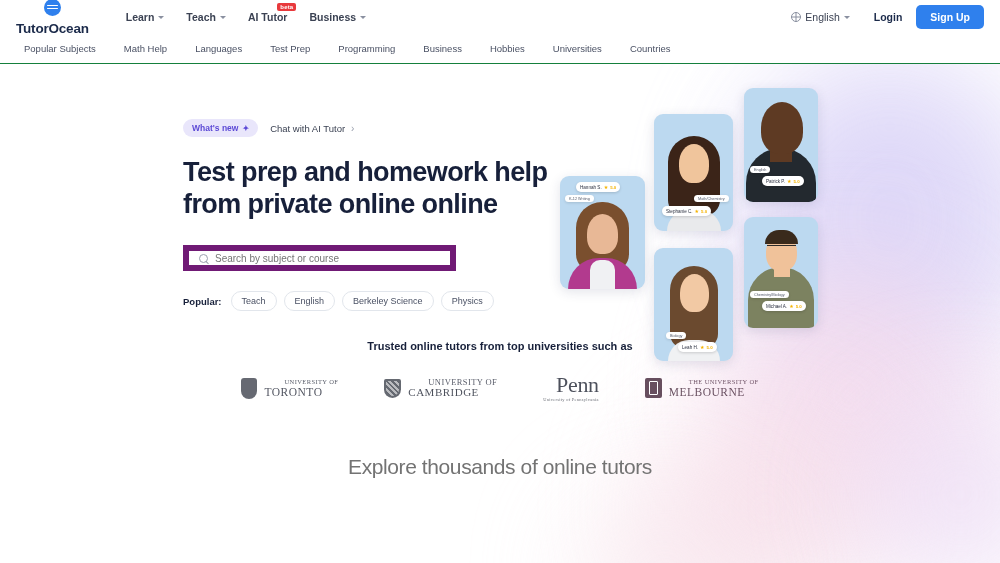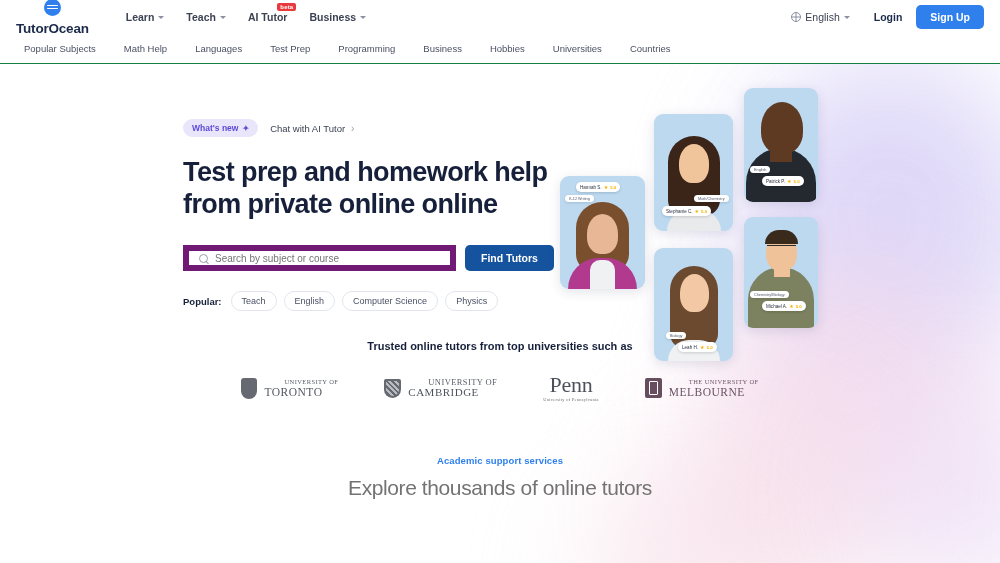--- a/index.html
+++ b/index.html
@@ -193,21 +193,21 @@
     position: relative; overflow: hidden;
   }
   .shield::before {
     content: ""; position: absolute; inset: 2px;
     background: repeating-linear-gradient(45deg,#fff 0 2px,#3b3f4a 2px 4px);
     opacity: .55; border-radius: 1px 1px 7px 7px;
   }
   .berk { font-family: "Liberation Serif", serif; line-height: 1; }
   .berk-main { font-size: 21px; color: #1a1f2e; letter-spacing: -.5px; }
   .berk-sub { font-size: 5.6px; letter-spacing: .8px; color: #2b3040; font-weight: bold; margin-top: 1px; }
-  .penn { font-family: "Liberation Serif", serif; line-height: 1; text-align: center; }
+  .penn { font-family: "Liberation Serif", serif; line-height: 1; text-align: right; }
   .penn-main { font-size: 22px; color: #1a1f2e; letter-spacing: -.3px; }
   .penn-sub { font-size: 4.4px; letter-spacing: .3px; color: #3b3f4a; margin-top: 2px; }
   .melb-txt .u-small { color: #4a2a40; }
   .melb-txt .u-big { color: #3d1f33; }
   .melb-crest {
     width: 17px; height: 20px; background: #3d1f33; flex: none;
     border-radius: 2px; position: relative;
   }
   .melb-crest::before {
     content:""; position:absolute; left:4px; right:4px; top:3px; bottom:3px;
@@ -293,28 +293,27 @@
   <div class="headline">
     <div>Test prep and homework help</div>
     <div>from private online online</div>
   </div>
 
   <div class="search-row">
     <div class="search-box">
       <span class="mag"></span>
       <input class="search-input" type="text" placeholder="Search by subject or course" style="">
     </div>
-    <button class="find-btn">Find Tutors</button>
   </div>
 
   <div class="popular-row">
     <span class="popular-label">Popular:</span>
     <span class="tag">Teach</span>
     <span class="tag">English</span>
-    <span class="tag">Computer Science</span>
+    <span class="tag">Berkeley Science</span>
     <span class="tag">Physics</span>
   </div>
 </div>
 
 <div class="cards">
 
   <div class="tcard c-hannah">
     <div class="photo">
       <div class="head" style="left:24px;top:34px;width:37px;height:44px;background:#c99a7d;"></div>
       <div style="position:absolute;left:16px;top:26px;width:53px;height:70px;background:#7a4f2e;border-radius:26px 26px 18px 18px;"></div>
@@ -422,15 +421,14 @@
       <div class="uni-txt melb-txt">
         <div class="u-small">THE UNIVERSITY OF</div>
         <div class="u-big">MELBOURNE</div>
       </div>
     </div>
 
   </div>
 </div>
 
 <div class="bottom">
-  <div class="eyebrow">Academic support services</div>
   <div class="big-title">Explore thousands of online tutors</div>
 </div>
 
 </body></html>

